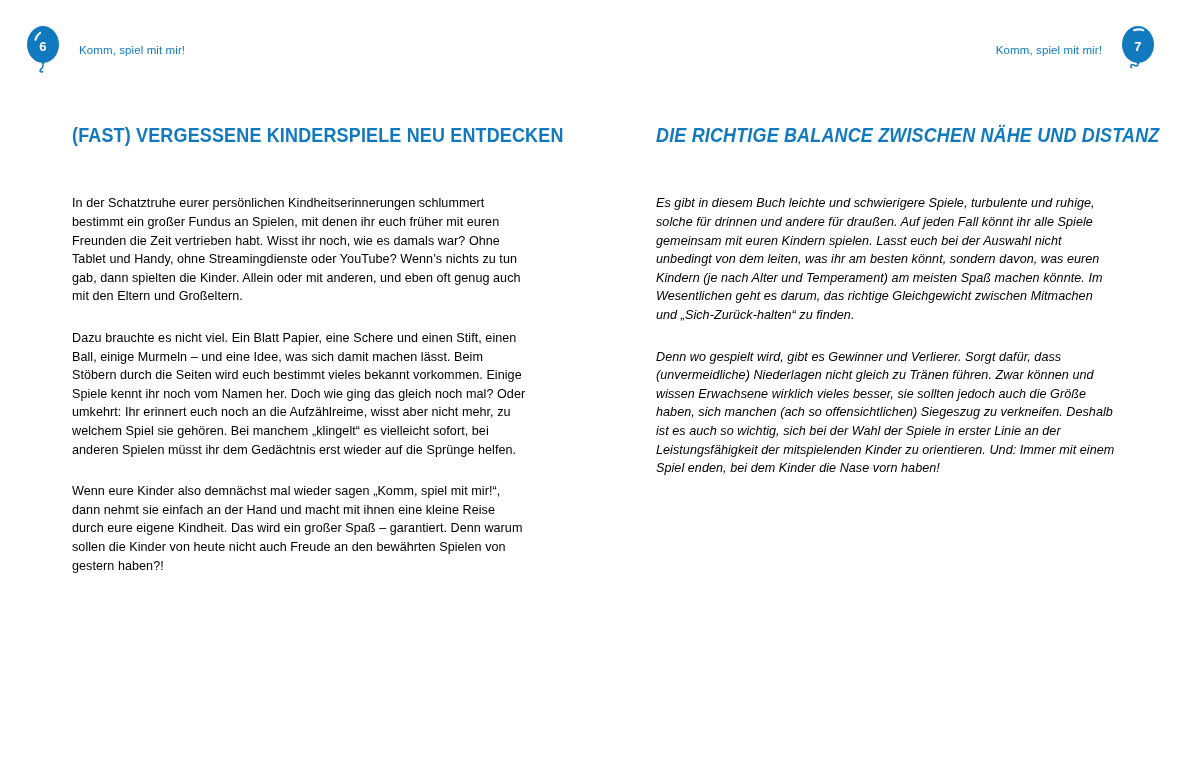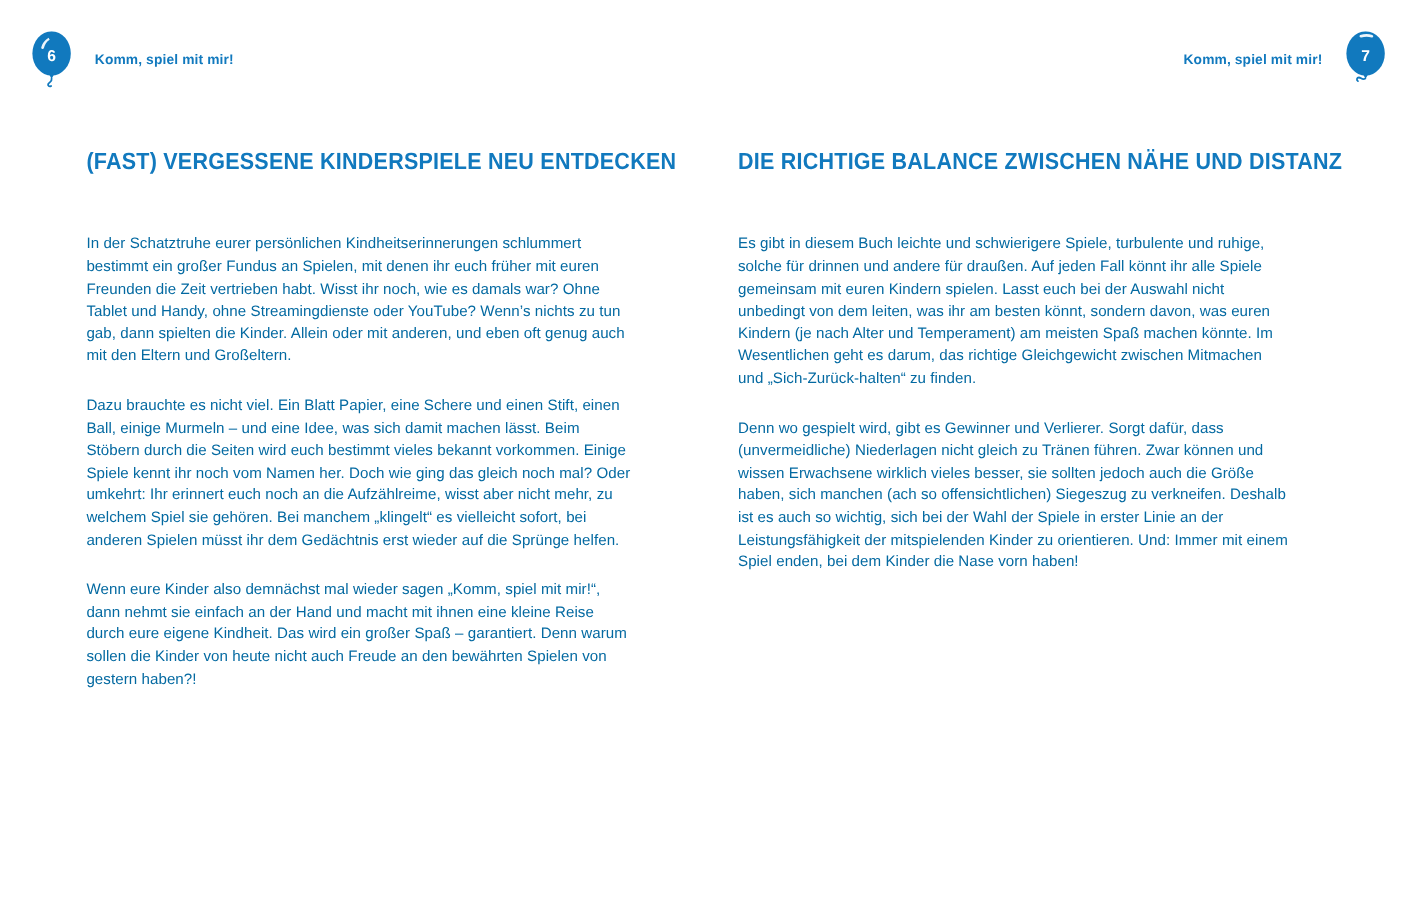--- a/index.html
+++ b/index.html
@@ -28,21 +28,21 @@
     top: 26px;
     height: 48px;
     display: flex;
     align-items: center;
   }
   .runhead-left  { left: 26px; }
   .runhead-right { right: 26px; flex-direction: row; }
 
   .runhead-label {
     font-size: 11.5px;
-    font-weight: bold;
+    font-weight: normal;
     letter-spacing: 0.1px;
     color: #1179be;
     white-space: nowrap;
   }
   .runhead-left .runhead-label  { margin-left: 13px; }
   .runhead-right .runhead-label { margin-right: 13px; }
 
   
   .balloon {
     position: relative;
@@ -67,41 +67,41 @@
     pointer-events: none;
   }
   .balloon-right .balloon-num { left: 6px; }
 
   
   .page-col {
     position: absolute;
     top: 125px;
   }
   .col-left  { left: 72px;  width: 455px; }
-  .col-right { left: 615px; width: 460px; }
+  .col-right { left: 656px; width: 460px; font-style: italic; }
 
   .section-title {
     margin: 0 0 48px 0;
     font-family: "Liberation Sans Narrow", "Liberation Sans", sans-serif;
     font-size: 19.5px;
     font-weight: bold;
     line-height: 1.1;
     letter-spacing: 0.2px;
     color: #1179be;
     text-transform: uppercase;
     transform: scaleX(0.92);
     transform-origin: left center;
     white-space: nowrap;
   }
 
   .body-par {
     margin: 0 0 23px 0;
     font-size: 12.6px;
     line-height: 18.6px;
-    color: #0369a1;
+    color: #000000;
     letter-spacing: 0.05px;
   }
   .body-par:last-child { margin-bottom: 0; }
 </style>
 </head>
 <body>
 
 <div class="spread">
 
   <div class="runhead runhead-left">

